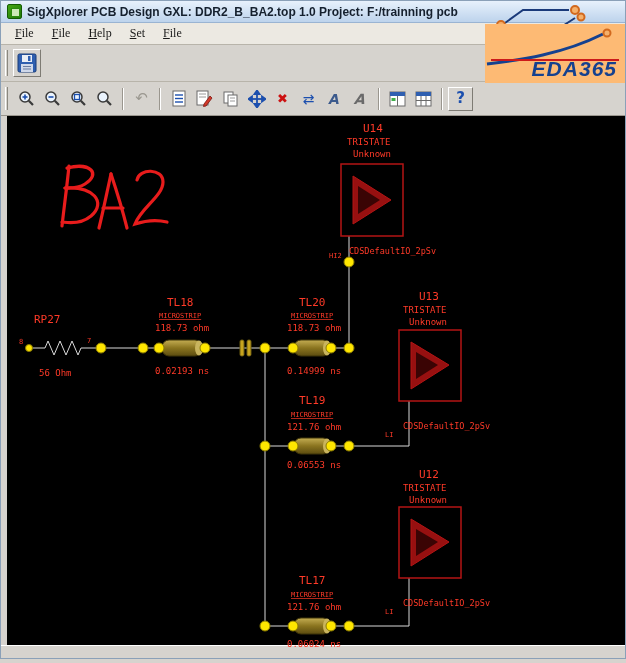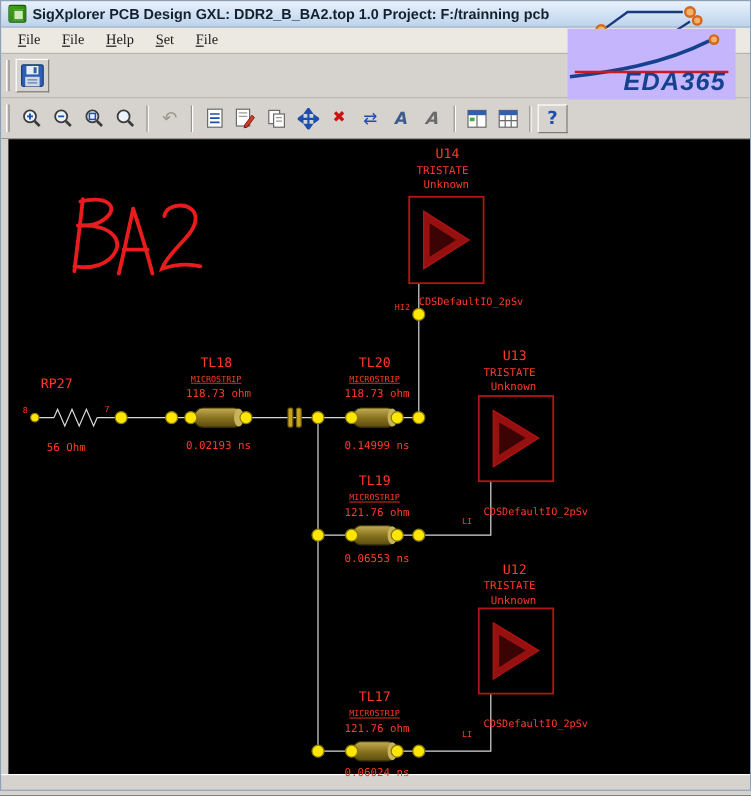--- a/index.html
+++ b/index.html
@@ -21,22 +21,22 @@
   .title-text { font-size:12px; font-weight:600; color:#15202e; white-space:nowrap; overflow:hidden; }
   .trace-decor { position:absolute; right:4px; top:0; }
 
   
   .menubar { height:22px; flex:0 0 22px; display:flex; align-items:center;
              background:#ece9e2; border-bottom:1px solid #b8b4aa; padding-left:5px;font-family:Liberation Serif, serif; }
   .menu-item { font-size:12px; color:#1a1a1a; padding:3px 9px; cursor:default; }
   .menu-item::first-letter { text-decoration: underline; }
 
   
-  .logo-panel { position:absolute; top:23px; right:12px; width:140px; height:59px;
-                background:#c4b5fd; z-index:5; overflow:hidden; }
+  .logo-panel { position:absolute; top:23px; right:0; width:140px; height:59px;
+                background:#fdba74; z-index:5; overflow:hidden; }
   .brand { position:absolute; right:8px; bottom:2px; font-size:21px; font-weight:bold;
            font-style:italic; letter-spacing:1px; color:#15418f; }
 
   
   .toolbar { display:flex; align-items:center; background:#d6d3ce; }
   .toolbar1 { height:37px; flex:0 0 37px; border-bottom:1px solid #b8b4aa; padding-left:2px; }
   .toolbar2 { height:34px; flex:0 0 34px; border-bottom:1px solid #9a968e; padding-left:2px; gap:1px; }
   .grip { width:3px; height:70%; margin:0 5px 0 2px;
           border-left:1px solid #ffffff; border-right:1px solid #8a8populate7e;
           border-right:1px solid #8a877e; }

